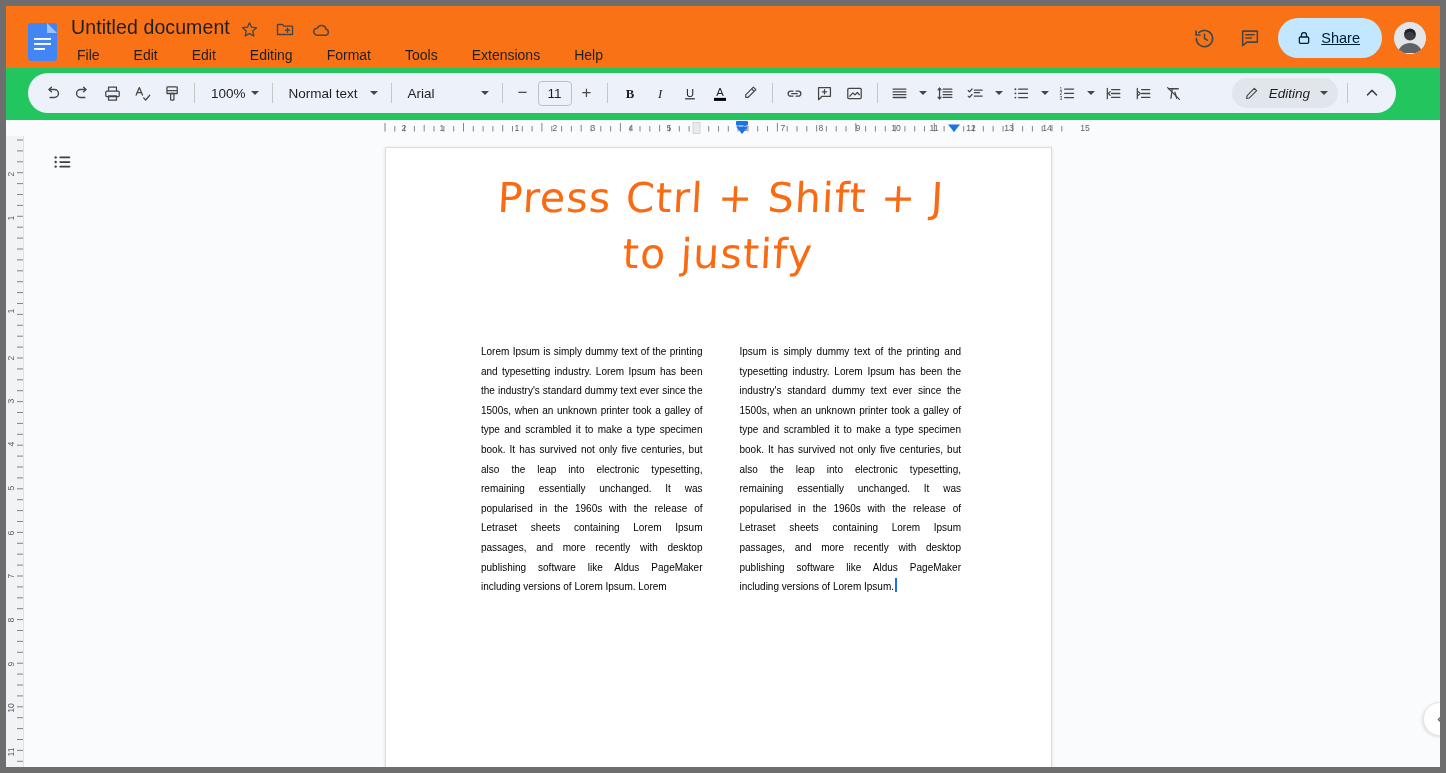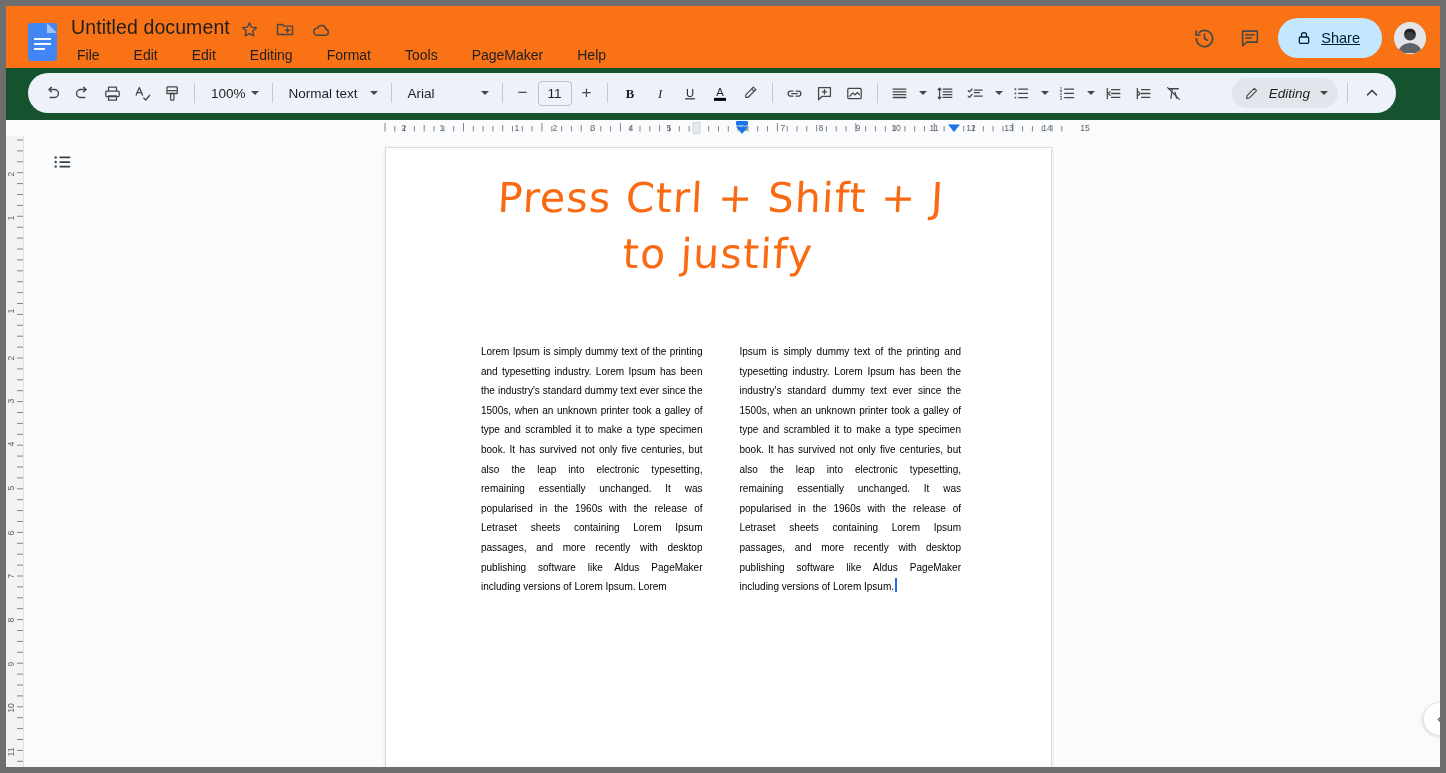--- a/index.html
+++ b/index.html
@@ -72,21 +72,21 @@
   .avatar {
     width: 32px; height: 32px; border-radius: 50%;
     overflow: hidden; cursor: pointer; background: #cfd4d8;
     position: relative;
   }
 
   
   .toolbar-wrap {
     position: absolute; left: 0; top: 62px;
     width: 1434px; height: 52px;
-    background: #14532d;
+    background: #22c55e;
     display: flex; align-items: center;
   }
   .toolbar {
     position: absolute; left: 22px; top: 5px;
     height: 40px; width: 1368px;
     background: #EDF2FA; border-radius: 100px;
     display: flex; align-items: center; padding: 0 9px;
     gap: 0px;
   }
   .tb {
@@ -246,21 +246,21 @@
       </span>
     </div>
 
     <div class="menubar">
       <div class="menu-item">File</div>
       <div class="menu-item">Edit</div>
       <div class="menu-item">Edit</div>
       <div class="menu-item">Editing</div>
       <div class="menu-item">Format</div>
       <div class="menu-item">Tools</div>
-      <div class="menu-item">PageMaker</div>
+      <div class="menu-item">Extensions</div>
       <div class="menu-item">Help</div>
     </div>
 
     <div class="header-right">
       <div class="hr-icon">
         <svg width="23" height="23" viewBox="0 0 24 24" fill="none" stroke="#444746" stroke-width="1.7" stroke-linecap="round">
           <path d="M3.5 12a8.5 8.5 0 1 0 2.6-6.1"></path>
           <path d="M3.2 4.2v4.2h4.2"></path>
           <path d="M12 7.6V12l3 1.8"></path>
         </svg>

